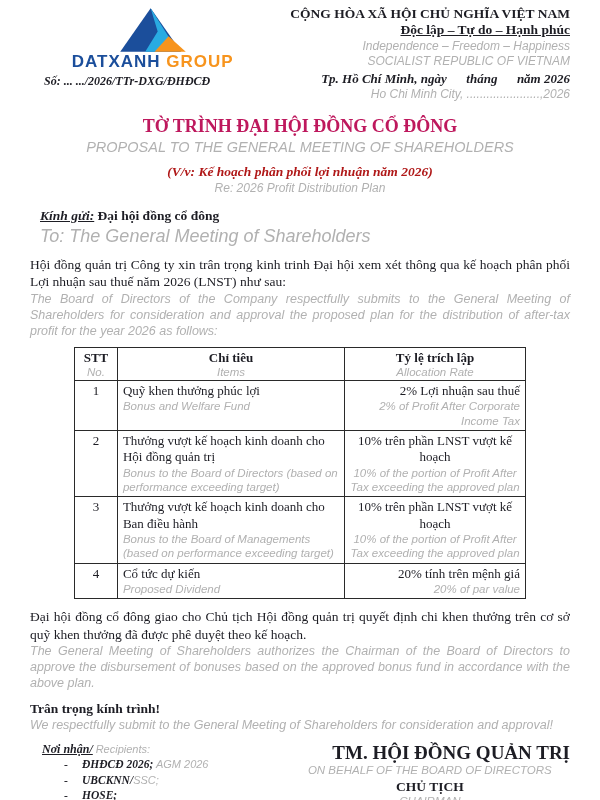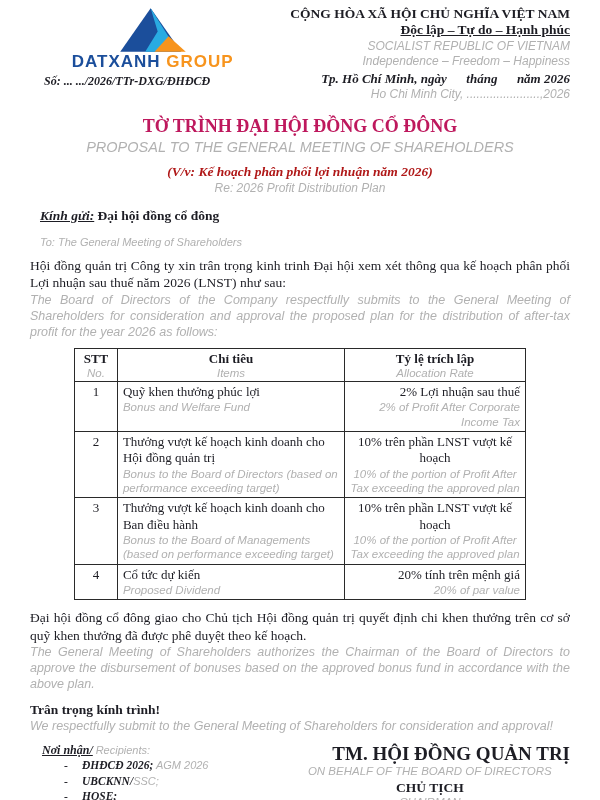--- a/index.html
+++ b/index.html
@@ -23,21 +23,21 @@
   .title-blk{text-align:center;margin-top:14px;line-height:1.25;}
   .t-vn{font-size:18px;font-weight:bold;color:#be185d;}
   .t-en{font-size:14.5px;}
   .t-sub-vn{font-size:13.5px;font-weight:bold;font-style:italic;color:#b01818;margin-top:8px;}
   .t-sub-en{font-size:12px;}
   
   .salut{margin-top:12px;padding-left:10px;}
   .salut-vn{font-size:13.5px;}
   .salut-label{font-weight:bold;font-style:italic;text-decoration:underline;}
   .salut-to{font-weight:bold;}
-  .salut-en{font-size:11px;margin-top:12px;}
+  .salut-en{font-size:18px;margin-top:2px;}
   
   .para{margin-top:9px;}
   .p-vn{font-size:13.5px;line-height:1.3;text-align:justify;}
   .p-en{font-size:12.5px;line-height:1.28;text-align:justify;}
   
   table.plan{border-collapse:collapse;margin:8px auto 0 auto;width:452px;}
   table.plan td,table.plan th{border:1px solid #2a2a2a;padding:2px 5px;vertical-align:top;}
   th .h-vn{display:block;font-size:13px;font-weight:bold;}
   th .h-en{display:block;font-size:11.5px;font-weight:normal;}
   td .c-vn{display:block;font-size:13px;line-height:1.25;}
@@ -77,22 +77,22 @@
       </svg>
       <div class="brand">
         <span class="b1">DATXANH</span>
         <span class="b2">GROUP</span>
       </div>
       <div class="doc-no">Số: ... .../2026/TTr-DXG/ĐHĐCĐ</div>
     </div>
     <div class="hdr-right">
       <div class="nat1">CỘNG HÒA XÃ HỘI CHỦ NGHĨA VIỆT NAM</div>
       <div class="nat2">Độc lập – Tự do – Hạnh phúc</div>
+      <div class="nat-en en">Independence – Freedom – Happiness</div>
       <div class="nat-en en">SOCIALIST REPUBLIC OF VIETNAM</div>
-      <div class="nat-en en">Independence – Freedom – Happiness</div>
       <div class="date-vn">Tp. Hồ Chí Minh, ngày      tháng      năm 2026</div>
       <div class="date-en en">Ho Chi Minh City, ......................,2026</div>
     </div>
   </div>
 
   <div class="title-blk">
     <div class="t-vn">TỜ TRÌNH ĐẠI HỘI ĐỒNG CỔ ĐÔNG</div>
     <div class="t-en en">PROPOSAL TO THE GENERAL MEETING OF SHAREHOLDERS</div>
     <div class="t-sub-vn">(V/v: Kế hoạch phân phối lợi nhuận năm 2026)</div>
     <div class="t-sub-en en">Re: 2026 Profit Distribution Plan</div>

